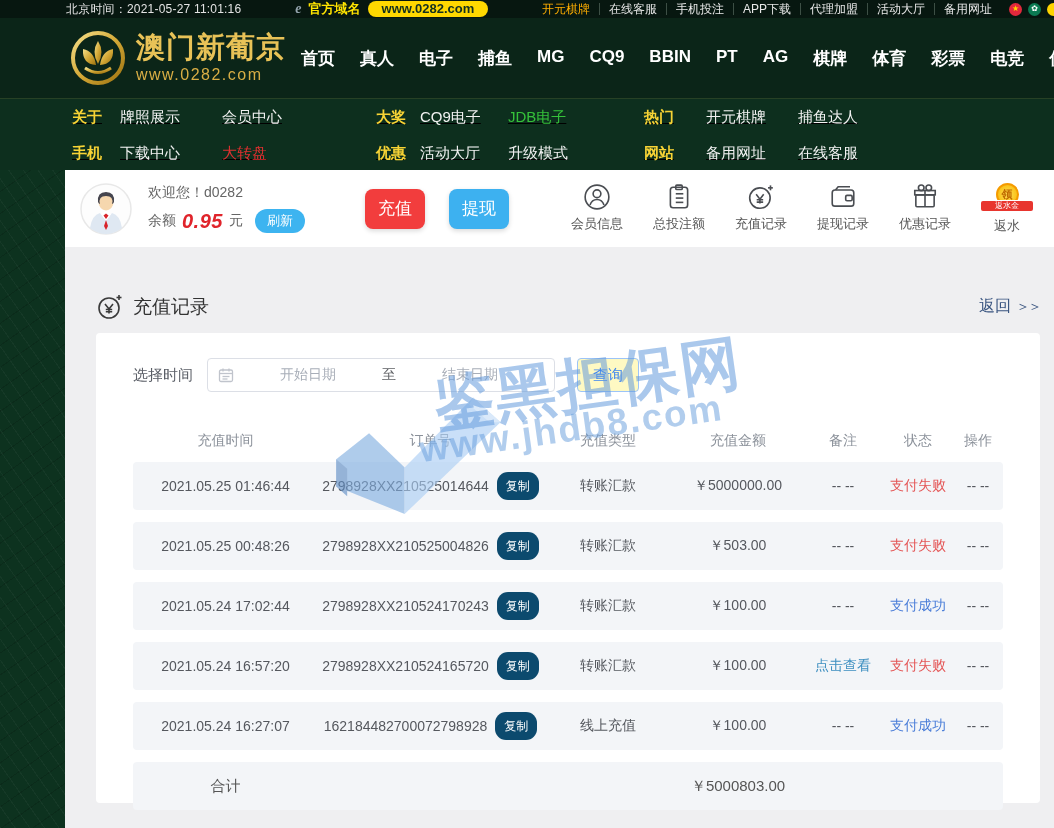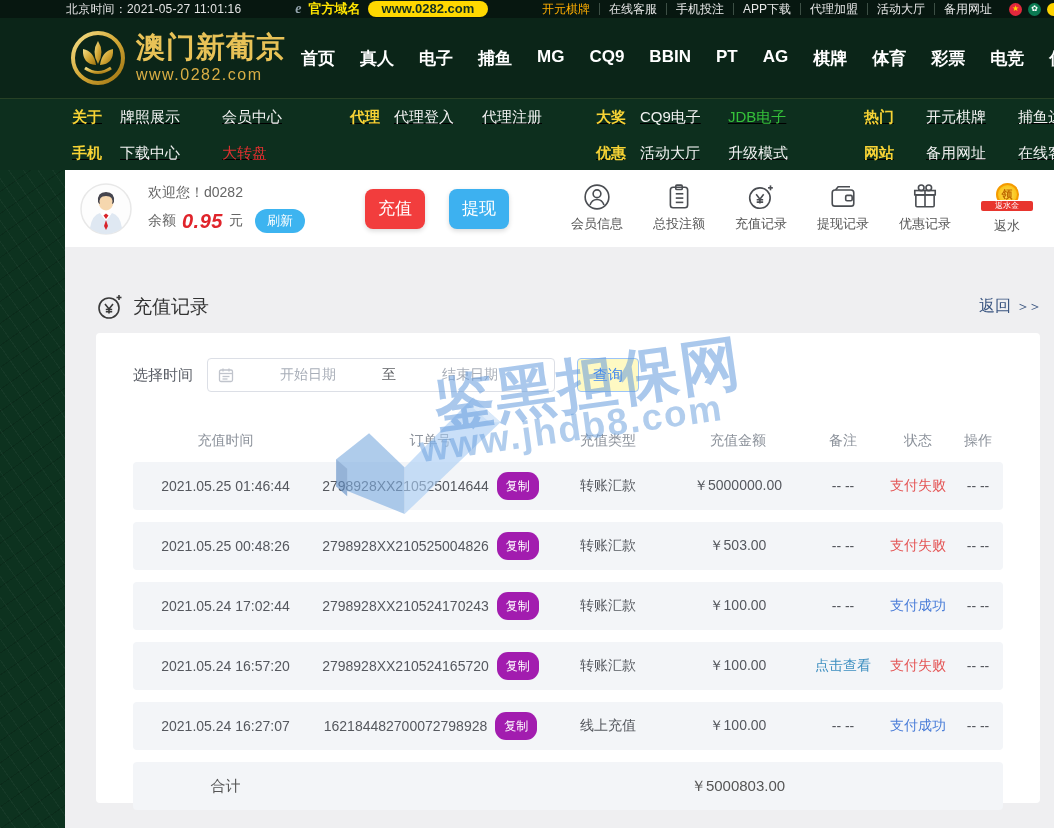--- a/index.html
+++ b/index.html
@@ -101,21 +101,21 @@
   .placeholder { color:#a8aeb8; flex:1; text-align:center; }
   .to-label { color:#606266; }
   .search-btn { margin-left:22px; height:34px; padding:0 15px; border:1px solid #9cc4f8;
                 background:#fef9c3; color:#3f86f0; border-radius:4px; font-size:15px; cursor:pointer; }
 
   .grid7 { display:grid; grid-template-columns:185px 225px 130px 130px 80px 70px 50px; align-items:center; }
   .thead { margin-top:27px; height:43px; color:#8b919a; font-size:14px; text-align:center; }
   .trow { height:48px; background:#f3f5f8; border-radius:4px; margin-bottom:12px; font-size:14px;
           color:#55585e; text-align:center; }
   .c.order { display:flex; justify-content:center; align-items:center; gap:8px; white-space:nowrap; }
-  .copy-pill { background:#a21caf; color:#fff; font-size:12px; line-height:1; padding:8px 9px;
+  .copy-pill { background:#0c4a6e; color:#fff; font-size:12px; line-height:1; padding:8px 9px;
                border-radius:11px; border:none; cursor:pointer; }
   .status-fail { color:#e45656; } .status-ok { color:#4a7dd8; }
   .note-link { color:#3d8fc0; cursor:pointer; }
   .trow.total { font-size:15px; color:#555; }
 
   
   .watermark { position:absolute; left:318px; top:338px; width:540px; height:235px;
                pointer-events:none; z-index:6; }
   .wm-logo { position:absolute; left:10px; top:50px; width:178px; opacity:.62; }
   .wm-text { position:absolute; left:115px; top:6px; font-size:60px; font-weight:bold;
@@ -195,25 +195,20 @@
         <a class="sn-link">牌照展示</a>
         <a class="sn-link">会员中心</a>
       </div>
       <div class="sn-row">
         <span class="sn-label">手机</span>
         <a class="sn-link">下载中心</a>
         <a class="sn-link red">大转盘</a>
       </div>
     </div>
     <div class="sn-group sn-g2">
-      <div class="sn-row">
-        <span class="sn-label">代理</span>
-        <a class="sn-link">代理登入</a>
-        <a class="sn-link">代理注册</a>
-      </div>
     </div>
     <div class="sn-group sn-g3">
       <div class="sn-row">
         <span class="sn-label">大奖</span>
         <a class="sn-link">CQ9电子</a>
         <a class="sn-link green">JDB电子</a>
       </div>
       <div class="sn-row">
         <span class="sn-label">优惠</span>
         <a class="sn-link">活动大厅</a>

